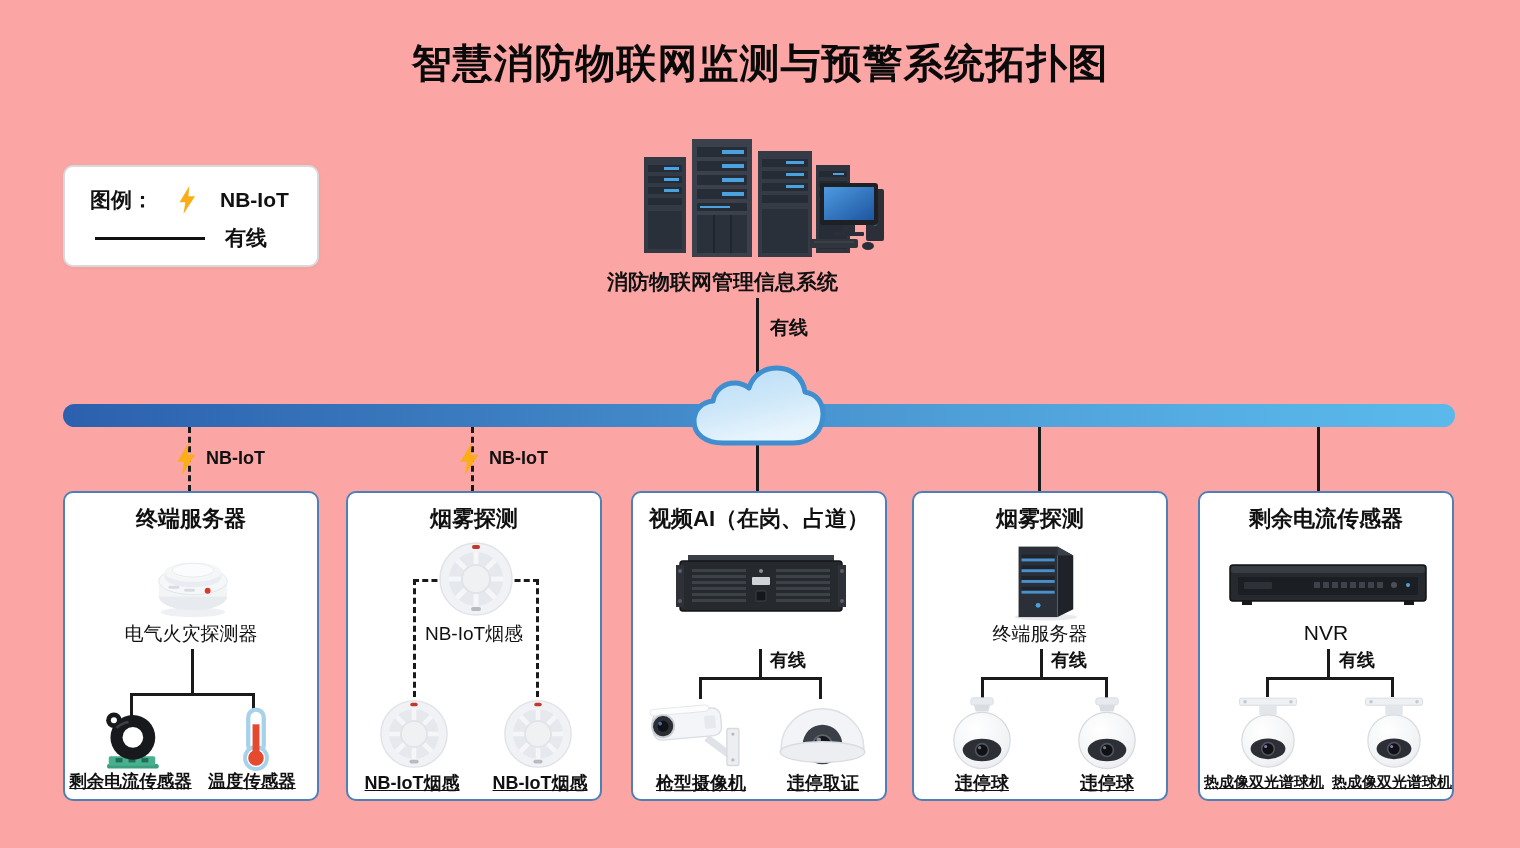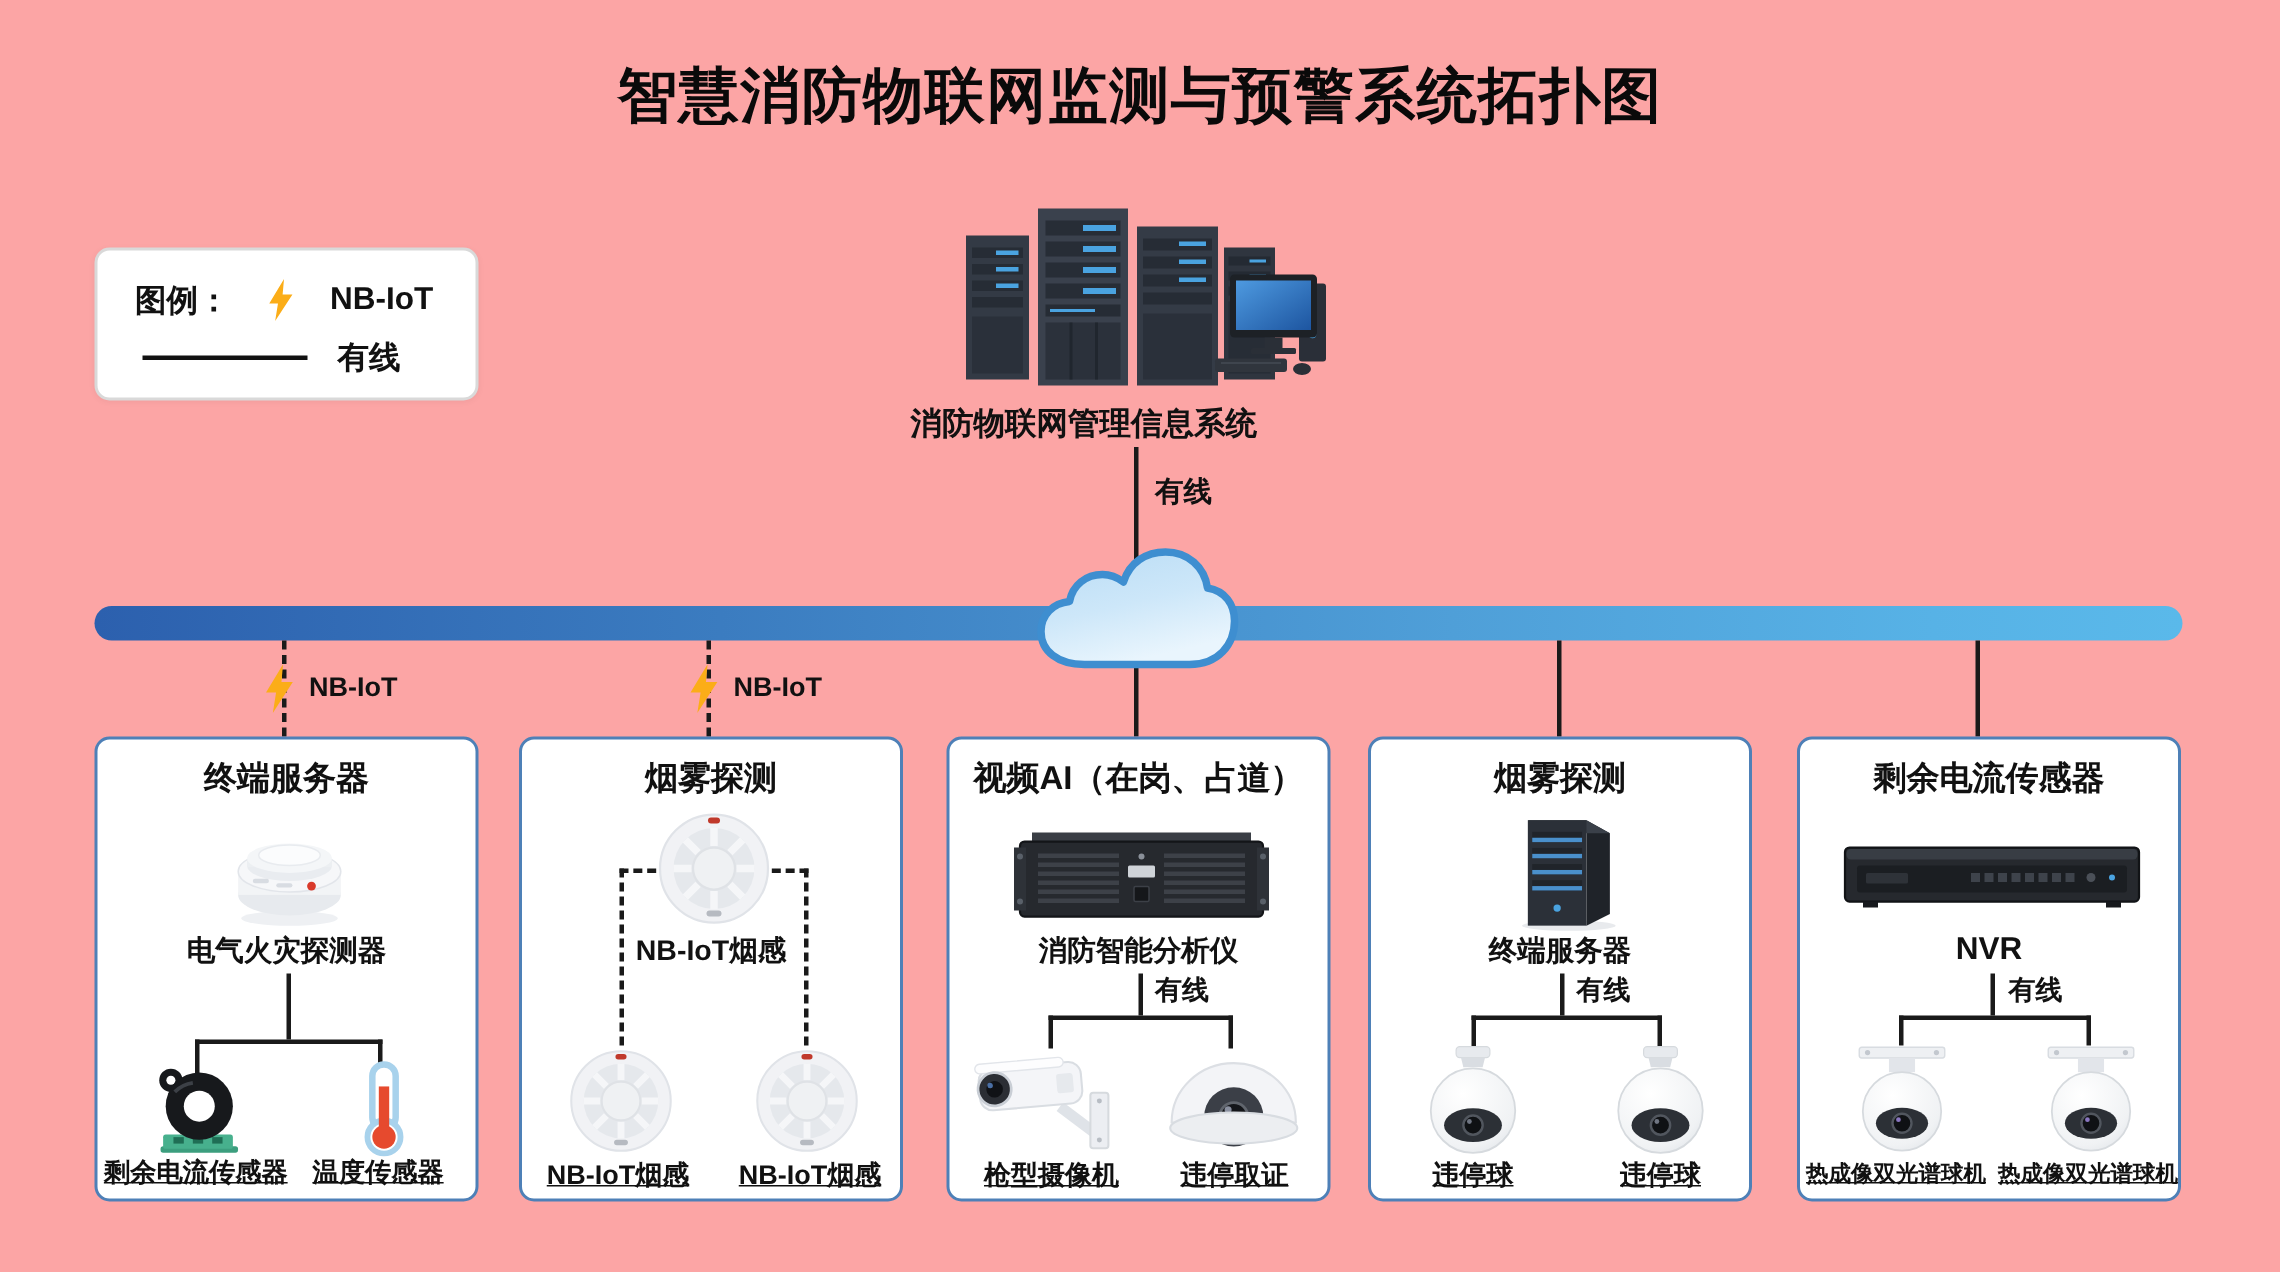--- a/index.html
+++ b/index.html
@@ -31,21 +31,21 @@
   
   .backbone { position:absolute; left:63px; top:404px; width:1392px; height:23px; border-radius:12px;
     background:linear-gradient(90deg,#2c60ae 0%,#3b7cc0 30%,#4f9fd8 65%,#57b2e6 88%,#5ab9ea 100%); }
 
   
   .gbox { position:absolute; top:491px; width:256px; height:310px; background:#fff;
     border:2px solid #4e80b7; border-radius:10px; }
   .gtitle { position:absolute; top:11px; left:0; width:100%; text-align:center;
     font-size:22px; font-weight:800; white-space:nowrap; }
   .dlabel { position:absolute; left:0; width:100%; text-align:center;
-    font-size:19px; font-weight:700; white-space:nowrap; }
+    font-size:19px; font-weight:400; white-space:nowrap; }
   .clabel { position:absolute; text-align:center; font-size:18px; font-weight:700; white-space:nowrap;text-decoration:underline; }
   .linklbl { position:absolute; font-size:18px; font-weight:600; }
   .dev { position:absolute; }
 </style>
 </head>
 <body>
 
 <svg width="0" height="0" style="position:absolute">
   <defs>
     <radialGradient id="ballGrad" cx="0.38" cy="0.3" r="0.9">
@@ -286,21 +286,20 @@
           <rect x="100" y="24" width="54" height="3"></rect>
         <rect x="100" y="30" width="54" height="3"></rect>
           <rect x="100" y="36" width="54" height="3"></rect>
         <rect x="100" y="42" width="54" height="3"></rect>
           <rect x="100" y="48" width="54" height="3"></rect>
       </g>
       <circle cx="85" cy="20" r="2" fill="#8a9099"></circle>
       <rect x="76" y="26" width="18" height="8" rx="1" fill="#cfd3d8"></rect>
       <rect x="80" y="40" width="10" height="10" rx="1" fill="#15171a" stroke="#3c4047"></rect>
     </svg>
-    <div class="dlabel" style="top:128px">消防智能分析仪</div>
     <div class="vline" style="left:126px;top:156px;height:28px"></div>
     <div class="linklbl" style="left:137px;top:155px">有线</div>
     <div class="branch" style="left:66px;top:184px;width:123px;height:22px"></div>
     <svg class="dev" style="left:10px;top:206px" width="118" height="72" viewBox="0 0 118 78">
       <path d="M64 42 L88 60" stroke="#dfe3e8" stroke-width="8"></path>
       <rect x="86" y="32" width="13" height="40" rx="2" fill="#eceef2" stroke="#d6dade" stroke-width="1.5"></rect>
       <circle cx="92.5" cy="38" r="1.8" fill="#b8bdc4"></circle>
         <circle cx="92.5" cy="66" r="1.8" fill="#b8bdc4"></circle>
       <g transform="rotate(-5 45 30)">
         <rect x="6" y="12" width="74" height="30" rx="9" fill="#f4f5f8" stroke="#d9dde2" stroke-width="1.5"></rect>

